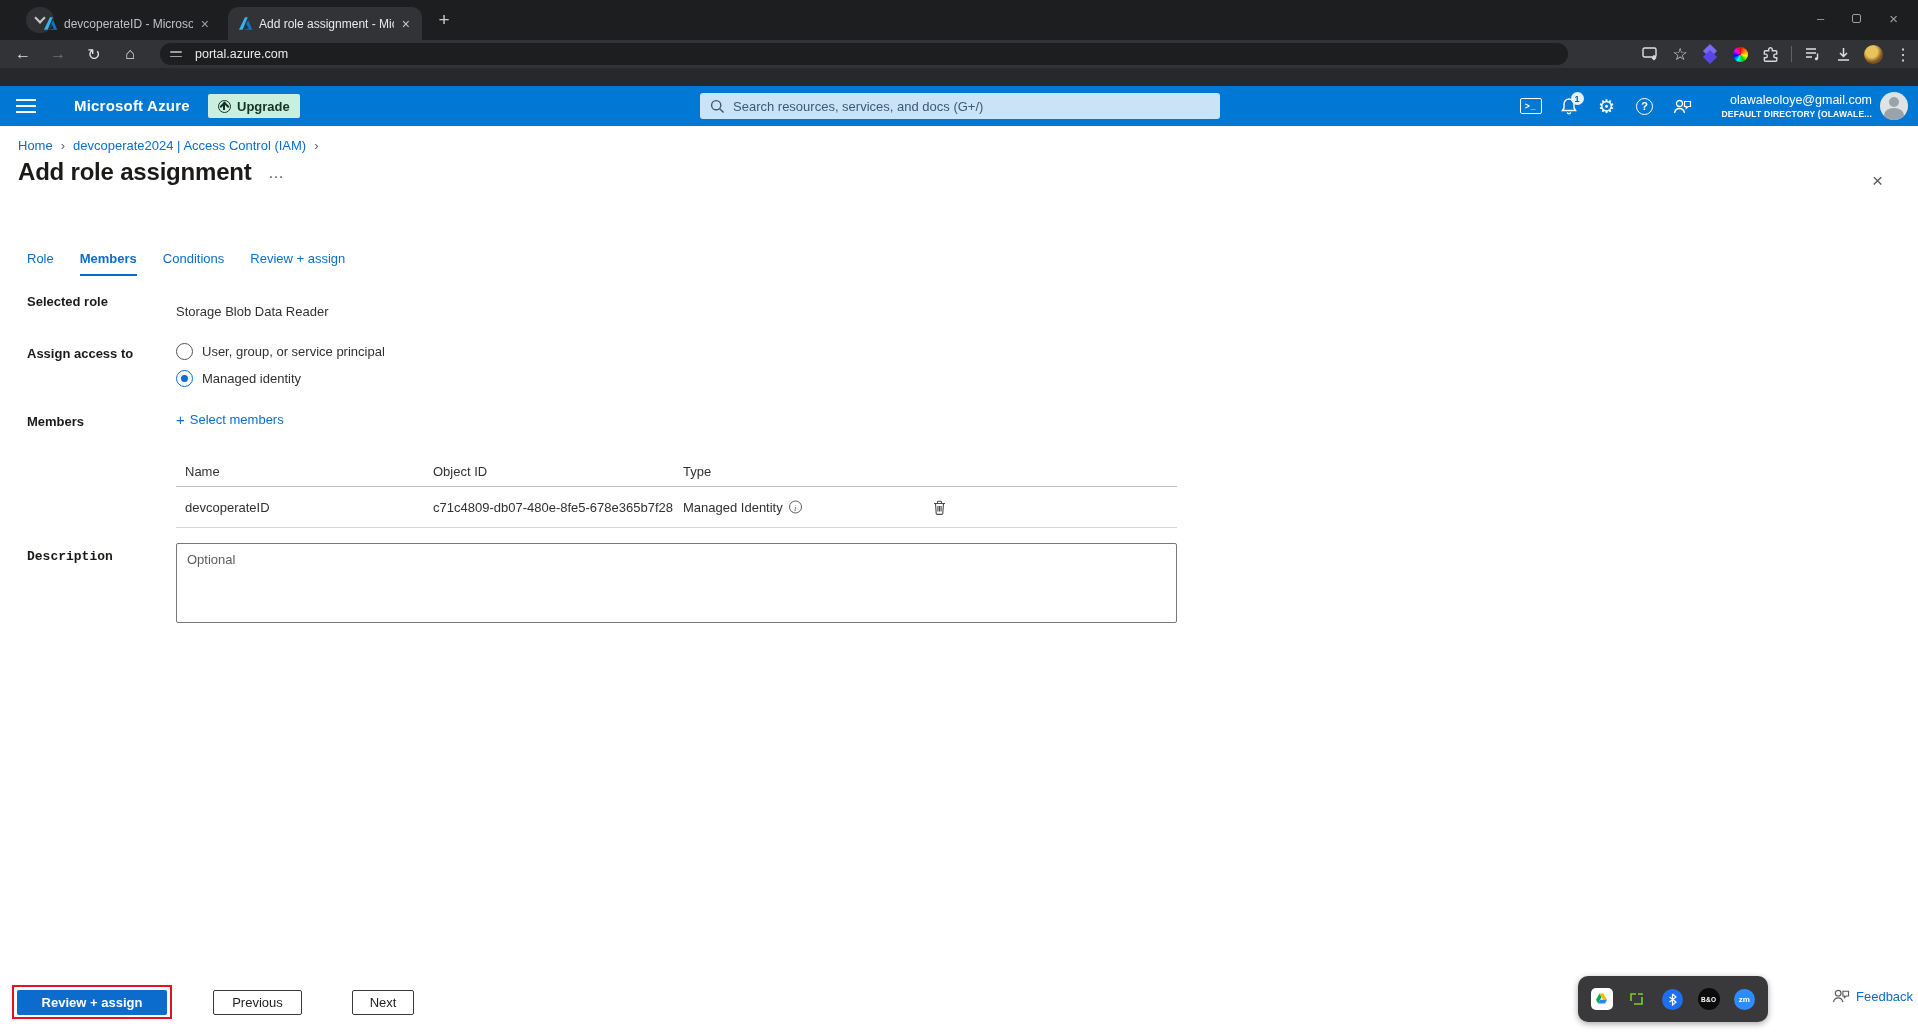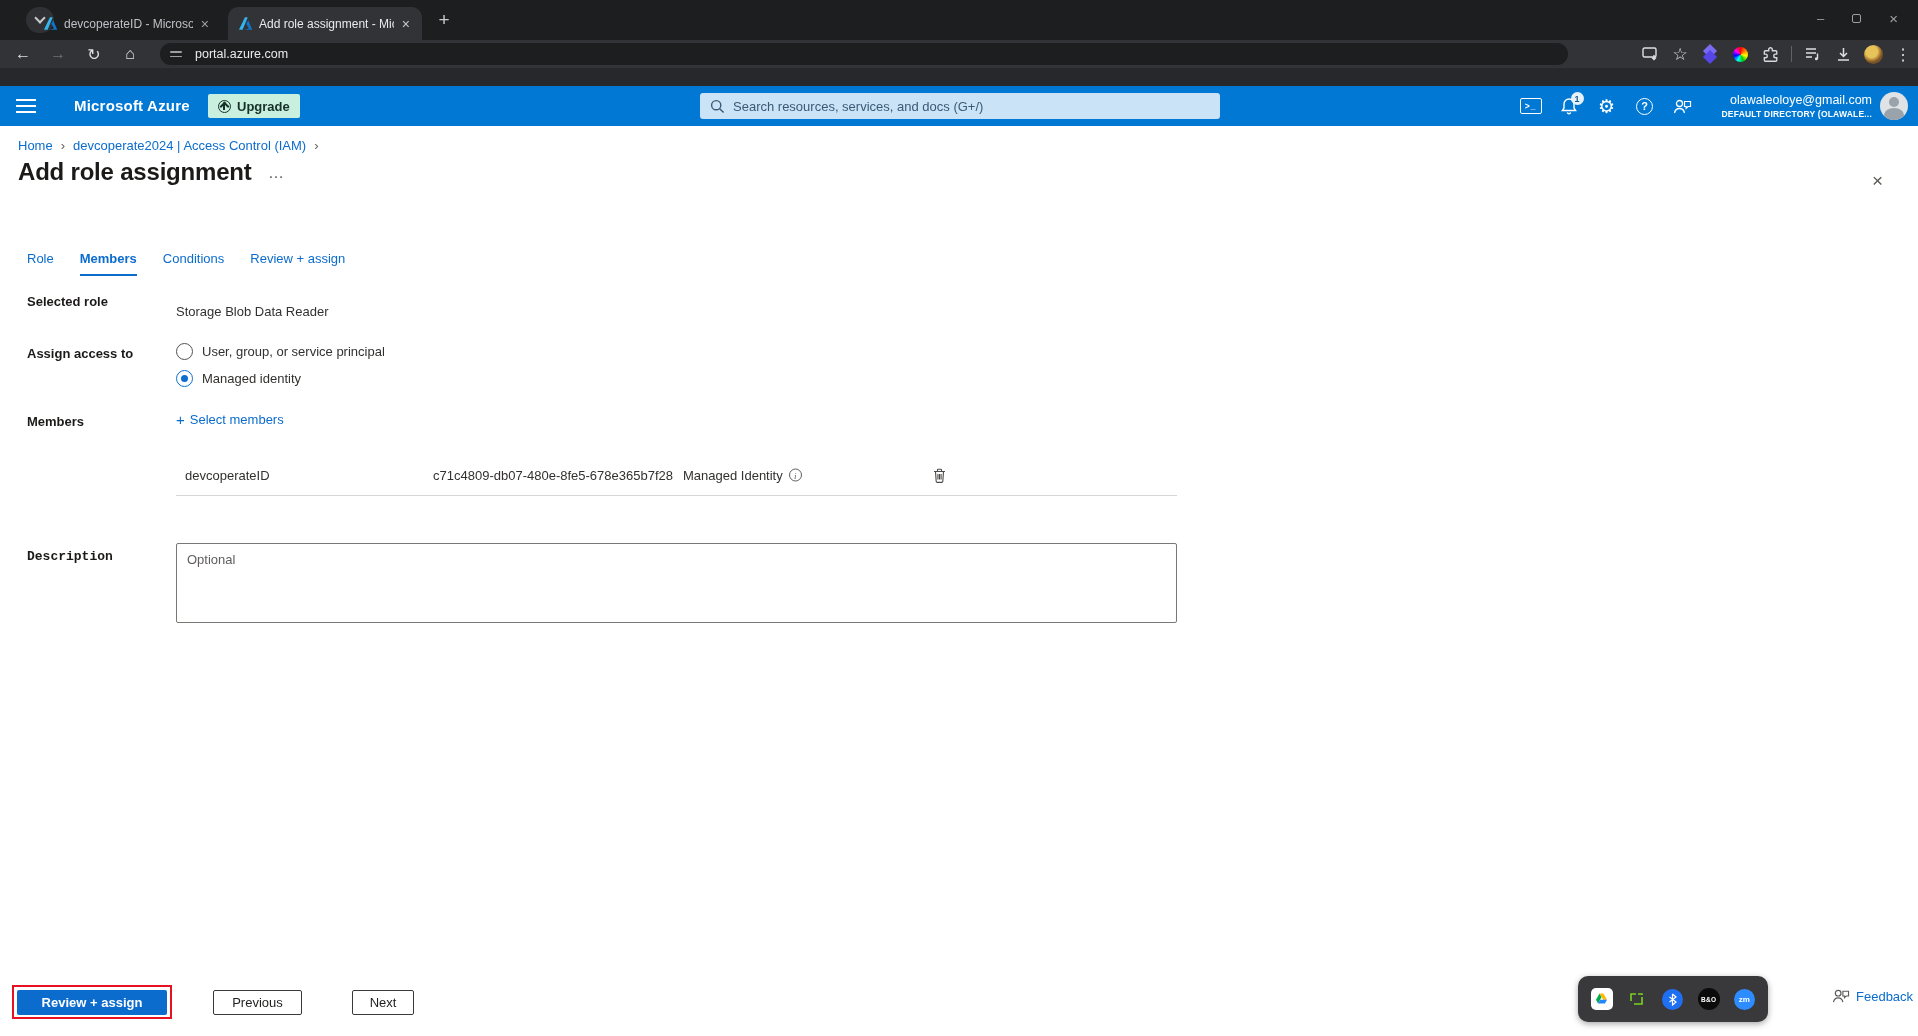--- a/index.html
+++ b/index.html
@@ -299,20 +299,25 @@
       <span class="radio-lbl">Managed identity</span>
     </div>
 
     <div class="lbl" style="top:288px;">Members</div>
     <div class="link-action" style="top:286px;">
       <span class="plus-g">+</span>
       <span>Select members</span>
     </div>
 
     <div class="mtable">
+      <div class="mt-head">
+        <span class="c-name">Name</span>
+        <span class="c-oid">Object ID</span>
+        <span class="c-type">Type</span>
+      </div>
       <div class="mt-row">
         <span class="c-name">devcoperateID</span>
         <span class="c-oid">c71c4809-db07-480e-8fe5-678e365b7f28</span>
         <span class="c-type">
           <span>Managed Identity</span>
           <span class="info-c">i</span>
         </span>
         <span class="row-del">
           <svg width="13" height="15" viewBox="0 0 13 15">
               <path d="M1 3.5h11 M4.5 3.5V2a.8.8 0 0 1 .8-.8h2.4a.8.8 0 0 1 .8.8v1.5 M2.5 3.5l.7 10a1 1 0 0 0 1 .9h4.6a1 1 0 0 0 1-.9l.7-10 M4.9 6v5.5 M6.5 6v5.5 M8.1 6v5.5" fill="none" stroke="#4d4b49" stroke-width="1.1"></path>

